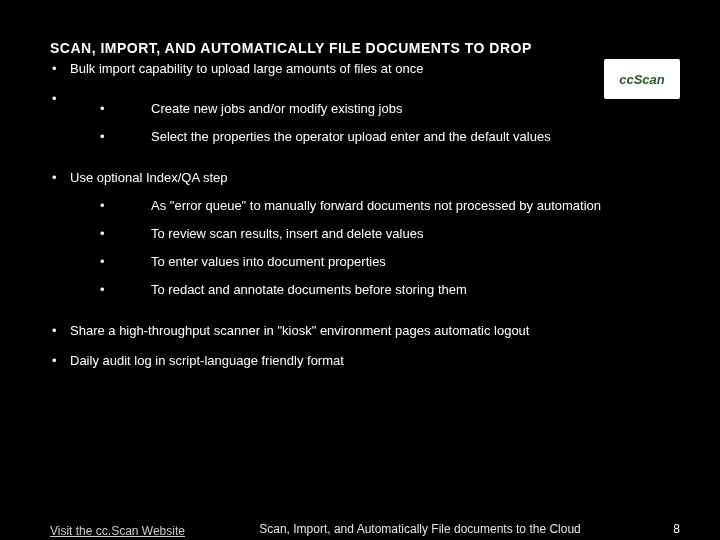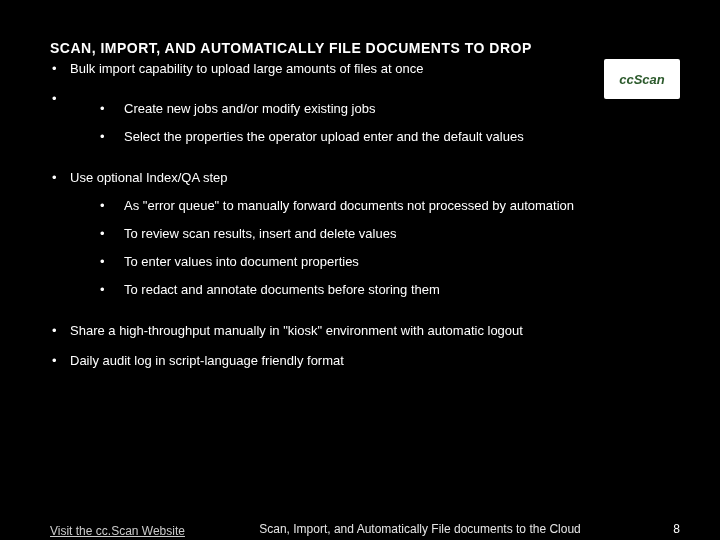--- a/index.html
+++ b/index.html
@@ -79,20 +79,21 @@
     font-size: 13px;
     line-height: 1.4;
     padding-left: 30px;
   }
   ul.sub > li > .dot {
     width: 24px;
     flex-shrink: 0;
   }
   ul.sub > li > .text {
     flex: 1;
+    margin-left: 27px;
   }
   .footer {
     position: absolute;
     bottom: 0;
     left: 50px;
     right: 40px;
     display: flex;
     align-items: flex-end;
     font-size: 12px;
     padding-bottom: 2px;
@@ -167,21 +168,21 @@
           <li>
               <span class="dot">•</span>
               <span class="text">To redact and annotate documents before storing them</span>
             </li>
         </ul>
       </div>
     </li>
     <li>
       <span class="dot">•</span>
       <div class="content">
-        <span>Share a high-throughput manually in "kiosk" environment with automatic logout</span>
+        <span>Share a high-throughput scanner in "kiosk" environment pages automatic logout</span>
       </div>
     </li>
     <li>
       <span class="dot">•</span>
       <div class="content">
         <span>Daily audit log in script-language friendly format</span>
       </div>
     </li>
   </ul>
 

